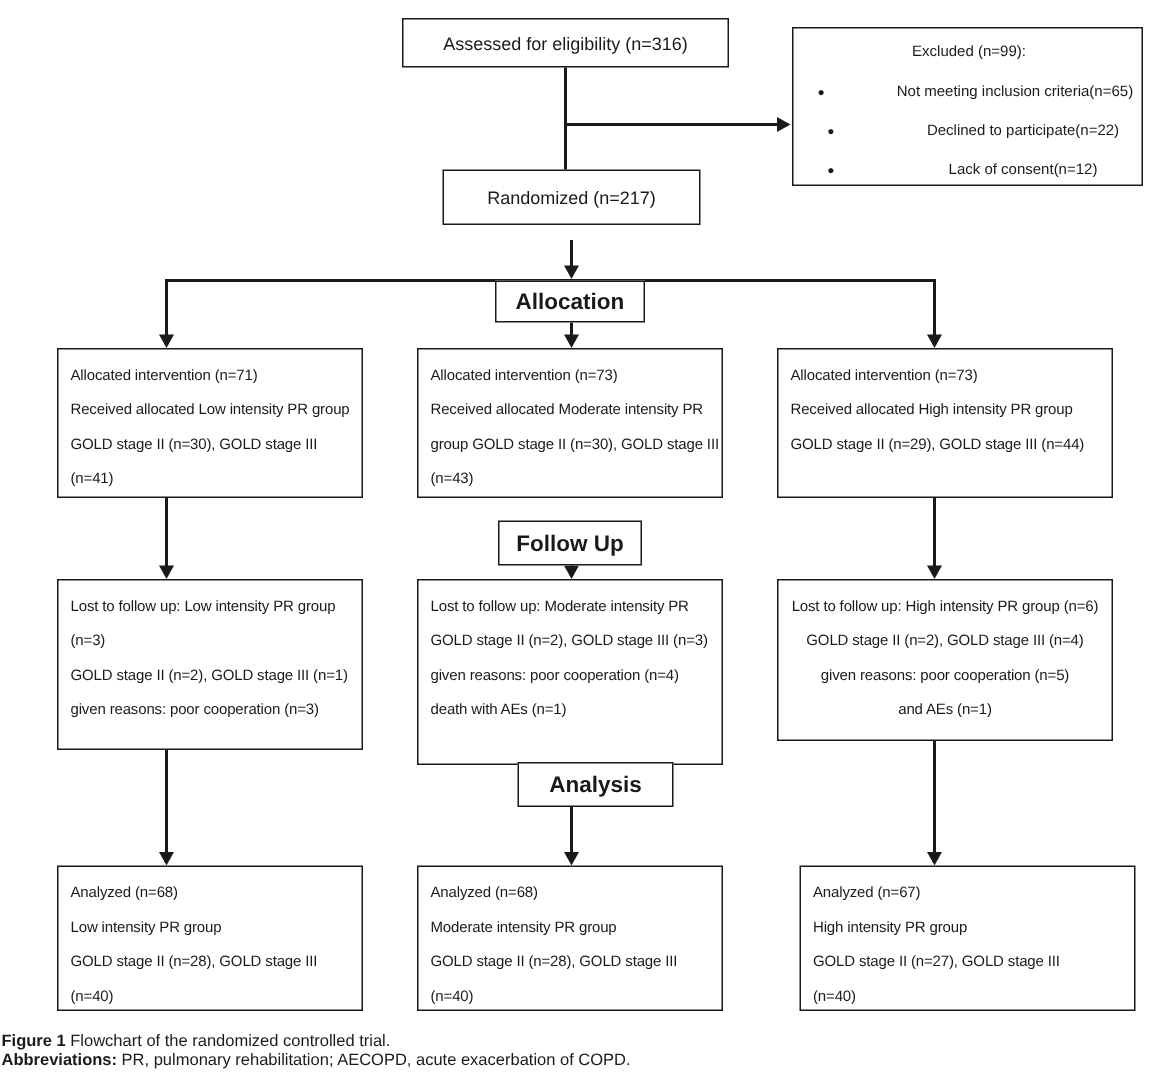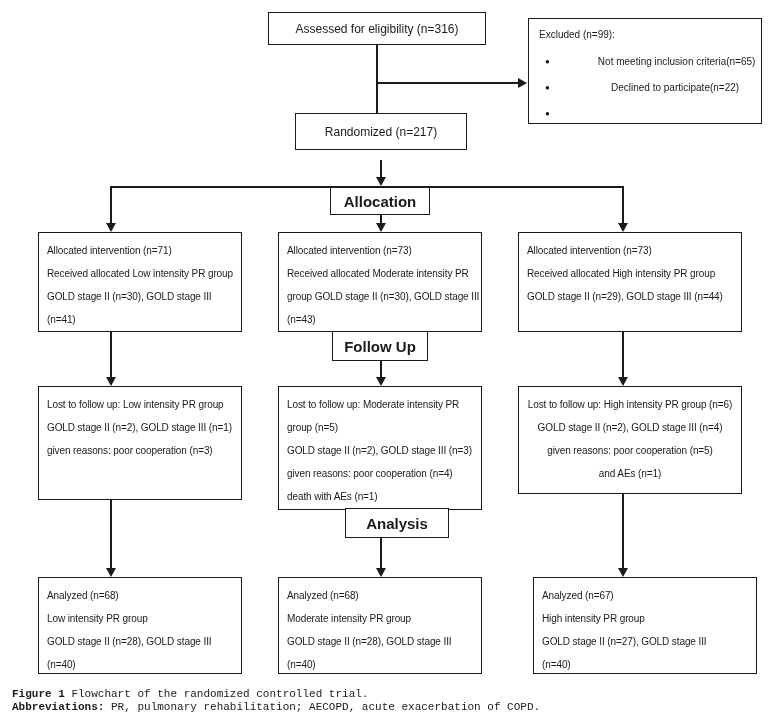--- a/index.html
+++ b/index.html
@@ -13,21 +13,21 @@
   .vline{position:absolute;width:1.5px;background:#1a1a1a;}
   .hline{position:absolute;height:1.5px;background:#1a1a1a;}
   .ah-down{position:absolute;width:0;height:0;border-left:5px solid transparent;
            border-right:5px solid transparent;border-top:9px solid #1a1a1a;}
   .ah-right{position:absolute;width:0;height:0;border-top:5px solid transparent;
             border-bottom:5px solid transparent;border-left:9px solid #1a1a1a;}
   .ex-title{font-size:10px;line-height:14px;padding-left:2px;}
   .ex-item{display:flex;margin-top:13px;font-size:10px;line-height:13px;}
   .ex-dot{width:18px;padding-left:8px;font-size:8px;}
   .ex-text{flex:1;white-space:nowrap;padding-left:48px;}
-  .caption{position:absolute;left:12px;top:688px;font-family:Liberation Mono, monospace;
+  .caption{position:absolute;left:1px;top:688px;font-family:Liberation Sans, sans-serif;
            font-size:11px;line-height:13px;}
   .b{font-weight:bold;}
 </style>
 </head>
 <body>
 
 <div id="page">
 
   <div class="vline" style="left:376px;top:44px;height:79px;"></div>
   <div class="hline" style="left:377px;top:82px;width:142px;"></div>
@@ -55,32 +55,33 @@
   <div class="ah-down" style="left:106px;top:568px;"></div>
   <div class="vline" style="left:380px;top:538px;height:31px;"></div>
   <div class="ah-down" style="left:376px;top:568px;"></div>
   <div class="vline" style="left:622px;top:494px;height:75px;"></div>
   <div class="ah-down" style="left:618px;top:568px;"></div>
 
   <div class="box center" style="left:268px;top:12px;width:218px;height:33px;">
     <span>Assessed for eligibility (n=316)</span>
   </div>
 
-  <div class="box" style="left:528px;top:18px;width:234px;height:106px;padding:9px 8px 0 8px;">
+  <div class="box" style="left:528px;top:18px;width:234px;height:106px;padding:9px 8px 0 8px;text-align:center;">
     <div class="ex-title">Excluded (n=99):</div>
     <div class="ex-item">
       <span class="ex-dot">●</span>
       <span class="ex-text">Not meeting inclusion criteria(n=65)</span>
     </div>
     <div class="ex-item">
       <span class="ex-dot">●</span>
       <span class="ex-text">Declined to participate(n=22)</span>
     </div>
     <div class="ex-item">
       <span class="ex-dot">●</span>
+      <span class="ex-text">Lack of consent(n=12)</span>
     </div>
   </div>
 
   <div class="box center" style="left:295px;top:113px;width:172px;height:37px;">
     <span>Randomized (n=217)</span>
   </div>
 
   <div class="box stage" style="left:330px;top:187px;width:100px;height:28px;">
     <span>Allocation</span>
   </div>
@@ -96,32 +97,32 @@
     <div class="line">Received allocated Moderate intensity PR</div>
     <div class="line">group GOLD stage II (n=30), GOLD stage III</div>
     <div class="line">(n=43)</div>
   </div>
   <div class="box content" style="left:518px;top:232px;width:224px;height:100px;">
     <div class="line">Allocated intervention (n=73)</div>
     <div class="line">Received allocated High intensity PR group</div>
     <div class="line">GOLD stage II (n=29), GOLD stage III (n=44)</div>
   </div>
 
-  <div class="box stage" style="left:332px;top:331px;width:96px;height:30px;">
+  <div class="box stage" style="left:332px;top:347px;width:96px;height:30px;">
     <span>Follow Up</span>
   </div>
 
   <div class="box content" style="left:38px;top:386px;width:204px;height:114px;">
     <div class="line">Lost to follow up: Low intensity PR group</div>
+    <div class="line">(n=3)</div>
     <div class="line">GOLD stage II (n=2), GOLD stage III (n=1)</div>
     <div class="line">given reasons: poor cooperation (n=3)</div>
   </div>
   <div class="box content" style="left:278px;top:386px;width:204px;height:124px;">
     <div class="line">Lost to follow up: Moderate intensity PR</div>
-    <div class="line">group (n=5)</div>
     <div class="line">GOLD stage II (n=2), GOLD stage III (n=3)</div>
     <div class="line">given reasons: poor cooperation (n=4)</div>
     <div class="line">death with AEs (n=1)</div>
   </div>
   <div class="box content" style="left:518px;top:386px;width:224px;height:108px;text-align:center;">
     <div class="line">Lost to follow up: High intensity PR group (n=6)</div>
     <div class="line">GOLD stage II (n=2), GOLD stage III (n=4)</div>
     <div class="line">given reasons: poor cooperation (n=5)</div>
     <div class="line">and AEs (n=1)</div>
   </div>

